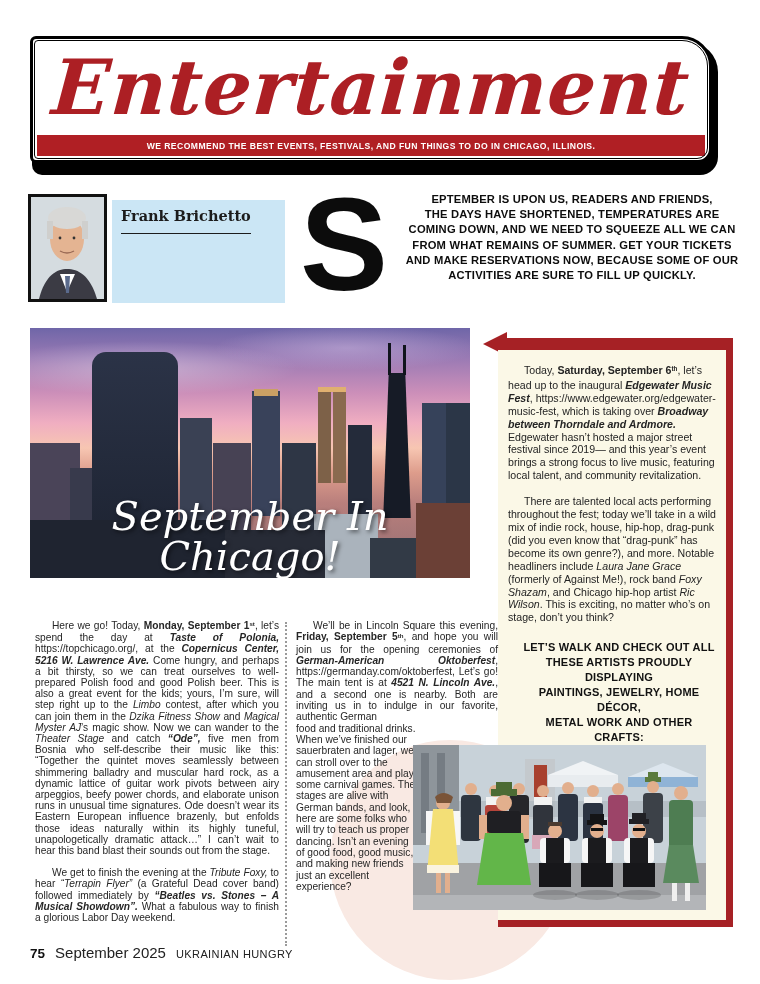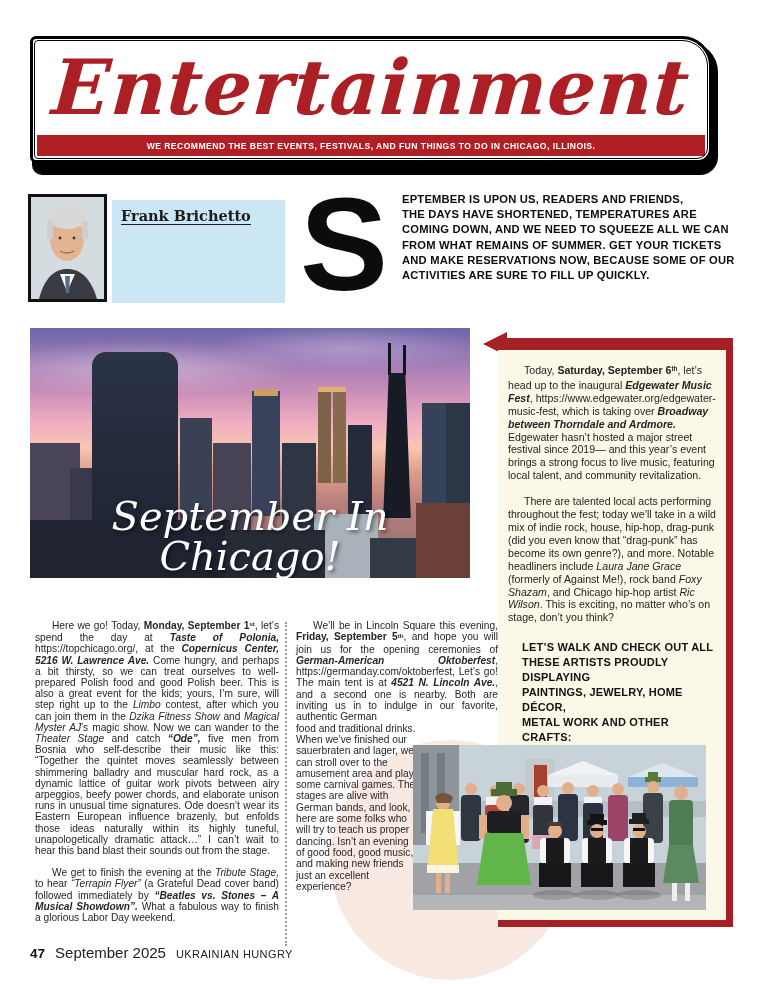--- a/index.html
+++ b/index.html
@@ -1,18 +1,18 @@
 <!DOCTYPE html>
 <html><head>
 <meta charset="utf-8">
 <style>
   html,body{margin:0;padding:0;background:#e8e8e8;}
   .page{position:relative;width:760px;height:984px;background:#ffffff;margin:0 auto;
         font-family:"Liberation Sans",sans-serif;color:#2b2b2b;overflow:hidden;}
-  .pre{white-space:pre-line;}
+  .pre{white-space:pre-line;text-align:center;}
   .f-b{font-weight:bold;}
   .f-i{font-style:italic;}
   .f-sup{font-size:.6em;position:relative;top:-.45em;}
 
   
   .mast-shadow{position:absolute;left:32px;top:42px;width:686px;height:133px;background:#000;
                border-radius:8px 30px 18px 10px;}
   .mast{position:absolute;left:30px;top:36px;width:682px;height:127px;background:#fff;
         border:3px solid #000;border-radius:6px 30px 14px 6px;box-sizing:border-box;}
   .mast::after{content:"";position:absolute;inset:1px;border:1.5px solid #000;
@@ -23,21 +23,21 @@
   .mast-banner{position:absolute;left:4px;right:4px;bottom:4px;height:21px;background:#B01F24;
                display:flex;align-items:center;justify-content:center;color:#fff;font-weight:bold;
                font-size:8.6px;letter-spacing:.45px;margin-top:25px;}
 
   
   .portrait{position:absolute;left:28px;top:194px;width:79px;height:108px;border:3px solid #111;
             box-sizing:border-box;background:#d3dade;}
   .author-card{position:absolute;left:112px;top:200px;width:173px;height:103px;background:#CBE6F5;
                padding:7px 9px;box-sizing:border-box;}
   .author-name{font-family:"DejaVu Serif",serif;font-size:14.5px;font-weight:bold;color:#1c1c1c;
-               display:inline-block;border-bottom:1.5px solid #1c1c1c;padding-bottom:0;margin-bottom:4px;}
+               display:inline-block;border-bottom:1.5px solid #1c1c1c;padding-bottom:9px;margin-bottom:4px;}
   .author-bio{font-size:9.8px;line-height:12.2px;color:#1e1e1e;}
 
   
   .intro{position:absolute;left:300px;top:192px;width:442px;height:116px;}
   .dropcap{float:left;font-weight:800;font-size:132px;line-height:.8;color:#0c0c0c;margin:0 14px 0 0;}
   .intro-text{font-weight:bold;font-size:11.2px;line-height:15.2px;letter-spacing:.2px;color:#0d0d0d;}
 
   
   .hero{position:absolute;left:30px;top:328px;width:440px;height:250px;overflow:hidden;
         background:
@@ -154,21 +154,21 @@
     <div class="bld win-warm" style="left:386px;bottom:0;width:54px;height:75px;background:#6b4036;"></div>
     <div class="bld win-warm" style="left:0;bottom:0;width:200px;height:58px;background:#1f2430;"></div>
     <div class="bld win-warm" style="left:195px;bottom:0;width:100px;height:48px;background:#272b36;"></div>
     <div class="bld win-warm" style="left:340px;bottom:0;width:46px;height:40px;background:#323a46;"></div>
     <div class="hero-script">September In Chicago!</div>
   </div>
 
 
   <div class="col-left">
     <p><span>Here we go! Today, </span><span class="f-b">Monday, September 1</span><span class="f-b f-sup">st</span><span>, let’s spend the day at </span><span class="f-b f-i">Taste of Polonia,</span><span> https://topchicago.org/, at the </span><span class="f-b f-i">Copernicus Center, 5216 W. Lawrence Ave.</span><span>  Come hungry, and perhaps a bit thirsty, so we can treat ourselves to well-prepared Polish food and good Polish beer. This is also a great event for the kids; yours, I’m sure, will step right up to the </span><span class="f-i">Limbo</span><span> contest, after which you can join them in the </span><span class="f-i">Dzika Fitness Show</span><span> and </span><span class="f-i">Magical Myster AJ</span><span>’s magic show. Now we can wander to the </span><span class="f-i">Theater Stage</span><span> and catch </span><span class="f-b f-i">“Ode”,</span><span> five men from Bosnia who self-describe their music like this: “Together the quintet moves seamlessly between shimmering balladry and muscular hard rock, as a dynamic lattice of guitar work pivots between airy arpeggios, beefy power chords, and elaborate unison runs in unusual time signatures. Ode doesn’t wear its Eastern European influence brazenly, but enfolds those ideas naturally within its highly tuneful, unapologetically dramatic attack…” I can’t wait to hear this band blast their sounds out from the stage.</span></p>
-    <p><span>We get to finish the evening at the </span><span class="f-i">Tribute Stage,</span><span> to hear </span><span class="f-i">“Terrapin Flyer”</span><span> (a Grateful Dead cover band) followed immediately by </span><span class="f-b f-i">“Beatles vs. Stones – A Musical Showdown”.</span><span> What a fabulous way to finish a glorious Labor Day weekend.</span></p>
+    <p><span>We get to finish the evening at the </span><span class="f-i">Tribute Foxy,</span><span> to hear </span><span class="f-i">“Terrapin Flyer”</span><span> (a Grateful Dead cover band) followed immediately by </span><span class="f-b f-i">“Beatles vs. Stones – A Musical Showdown”.</span><span> What a fabulous way to finish a glorious Labor Day weekend.</span></p>
   </div>
 
   <div class="col-divider"></div>
 
   <div class="col-mid">
     <p class="wide"><span>We’ll be in Lincoln Square this evening, </span><span class="f-b">Friday, September 5</span><span class="f-b f-sup">th</span><span>, and hope you will join us for the opening ceremonies of </span><span class="f-b f-i">German-American Oktoberfest</span><span>, https://germanday.com/oktoberfest,  Let’s go! The main tent is at </span><span class="f-b f-i">4521 N. Lincoln Ave.</span><span>, and a second one is nearby. Both are inviting us in to indulge in our favorite, authentic German</span></p>
     <p class="narrow"><span>food and traditional drinks. When we’ve finished our sauerbraten and lager, we can stroll over to the amusement area and play some carnival games. The stages are alive with German bands, and look, here are some folks who will try to teach us proper dancing.  Isn’t an evening of good food, good music, and making new friends just an excellent experience?</span></p>
   </div>
 
   <div class="arrow-head"></div>
@@ -297,18 +297,18 @@
           <rect x="220" y="83" width="12" height="3" fill="#111"></rect>
           <rect x="211" y="93" width="30" height="25" rx="4" fill="#f6f6f6"></rect>
           <rect x="217" y="93" width="18" height="27" fill="#1b1b1e"></rect>
           <rect x="210" y="118" width="32" height="24" fill="#17171a"></rect>
           <ellipse cx="226" cy="150" rx="22" ry="5" fill="#000" opacity="0.15"></ellipse>
         </g>
     </svg>
   </div>
 
   <div class="footer">
-    <span class="folio">47</span>
+    <span class="folio">75</span>
     <span class="issue">September 2025</span>
     <span class="mag">UKRAINIAN HUNGRY</span>
   </div>
 
 </div>
 
 </body></html>

